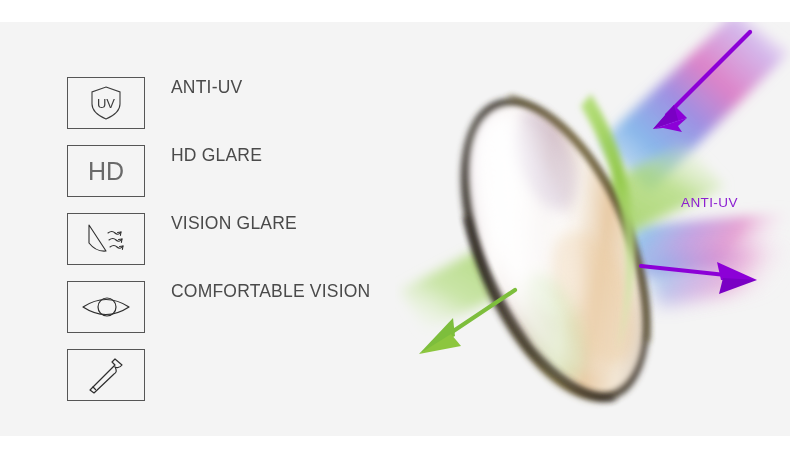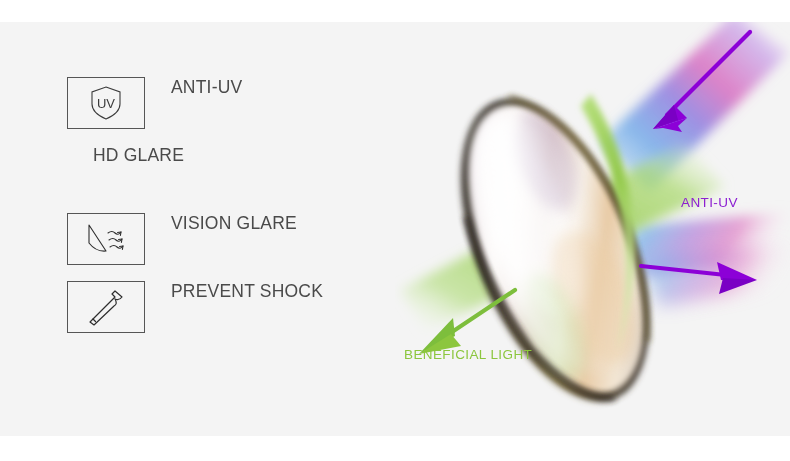--- a/index.html
+++ b/index.html
@@ -105,20 +105,27 @@
           <svg width="34" height="38" viewBox="0 0 34 38">
             <path d="M17 3 L31 8 L31 20 Q31 29 17 35 Q3 29 3 20 L3 8 Z" fill="none" stroke="#3b3b3b" stroke-width="1.1"></path>
             <text x="17" y="24" text-anchor="middle" font-family="Liberation Sans, sans-serif" font-size="13" fill="#3b3b3b">UV</text>
           </svg>
         </span>
       </div>
       <div class="feature-label">ANTI-UV</div>
     </div>
 
     <div class="feature-row">
+      <div class="feature-icon-box">
+        <span>
+          <svg width="44" height="34" viewBox="0 0 44 34">
+            <text x="22" y="26" text-anchor="middle" font-family="Liberation Sans, sans-serif" font-size="25" fill="#6a6a6a">HD</text>
+          </svg>
+        </span>
+      </div>
       <div class="feature-label">HD GLARE</div>
     </div>
 
     <div class="feature-row">
       <div class="feature-icon-box">
         <span>
           <svg width="44" height="36" viewBox="0 0 44 36">
             <g fill="none" stroke="#2e2e2e" stroke-width="1.1" stroke-linecap="round" stroke-linejoin="round">
               <path d="M5 4 L22 30 Q12 31 5 22 Z"></path>
               <path d="M24 12 Q28 9 31 12 Q34 15 37 11"></path>
@@ -127,34 +134,46 @@
               <path d="M37 11 L33.5 11.5 M37 11 L36.4 14.4"></path>
               <path d="M38 18 L34.5 18.5 M38 18 L37.4 21.4"></path>
               <path d="M39 25 L35.5 25.5 M39 25 L38.4 28.4"></path>
             </g>
           </svg>
         </span>
       </div>
       <div class="feature-label">VISION GLARE</div>
     </div>
 
+    <div class="feature-row">
+      <div class="feature-icon-box">
+        <span>
+          <svg width="50" height="28" viewBox="0 0 50 28">
+            <g fill="none" stroke="#2e2e2e" stroke-width="1.2" stroke-linejoin="round">
+              <path d="M2 14 Q25 -1 48 14 Q25 29 2 14 Z"></path>
+              <circle cx="26" cy="14" r="9"></circle>
+            </g>
+          </svg>
+        </span>
+      </div>
+      <div class="feature-label">COMFORTABLE VISION</div>
+    </div>
 
     <div class="feature-row">
       <div class="feature-icon-box">
         <span>
           <svg width="40" height="38" viewBox="0 0 40 38">
             <g fill="none" stroke="#2e2e2e" stroke-width="1.2" stroke-linecap="round" stroke-linejoin="round">
               <path d="M4 34 L7 31 L29 9 L26 6 L29 3 L36 9 Q33 13 29 11
                        Q32 16 28 18 L8 37 Z"></path>
               <path d="M7 31 L9.5 33.5"></path>
             </g>
           </svg>
         </span>
       </div>
-      <div class="feature-label">PREVENT SHOCK</div>
     </div>
 
   </div>
 
   <div id="illustration">
 
     <svg width="395" height="414" viewBox="0 0 395 414">
       <defs>
 
         <filter id="beamBlur" x="-40%" y="-40%" width="180%" height="180%">
@@ -279,17 +298,16 @@
 
       <g>
         <path d="M120 268 L45 318" stroke="#7dbe3c" stroke-width="4.2" stroke-linecap="round" fill="none"></path>
         <path d="M24 332 L58 296 L60 314 Z" fill="#7dbe3c"></path>
         <path d="M24 332 L66 324 L56 312 Z" fill="#8cc63e"></path>
       </g>
     </svg>
 
     <div class="beam-label" id="label-anti-uv" style="color:#8c1fd1">ANTI-UV</div>
 
-    <div class="beam-label" id="label-beneficial" style="color:#8cc63e">BENEFICIAL LIGHT</div>
 
   </div>
 
 </div>
 
 </body></html>

